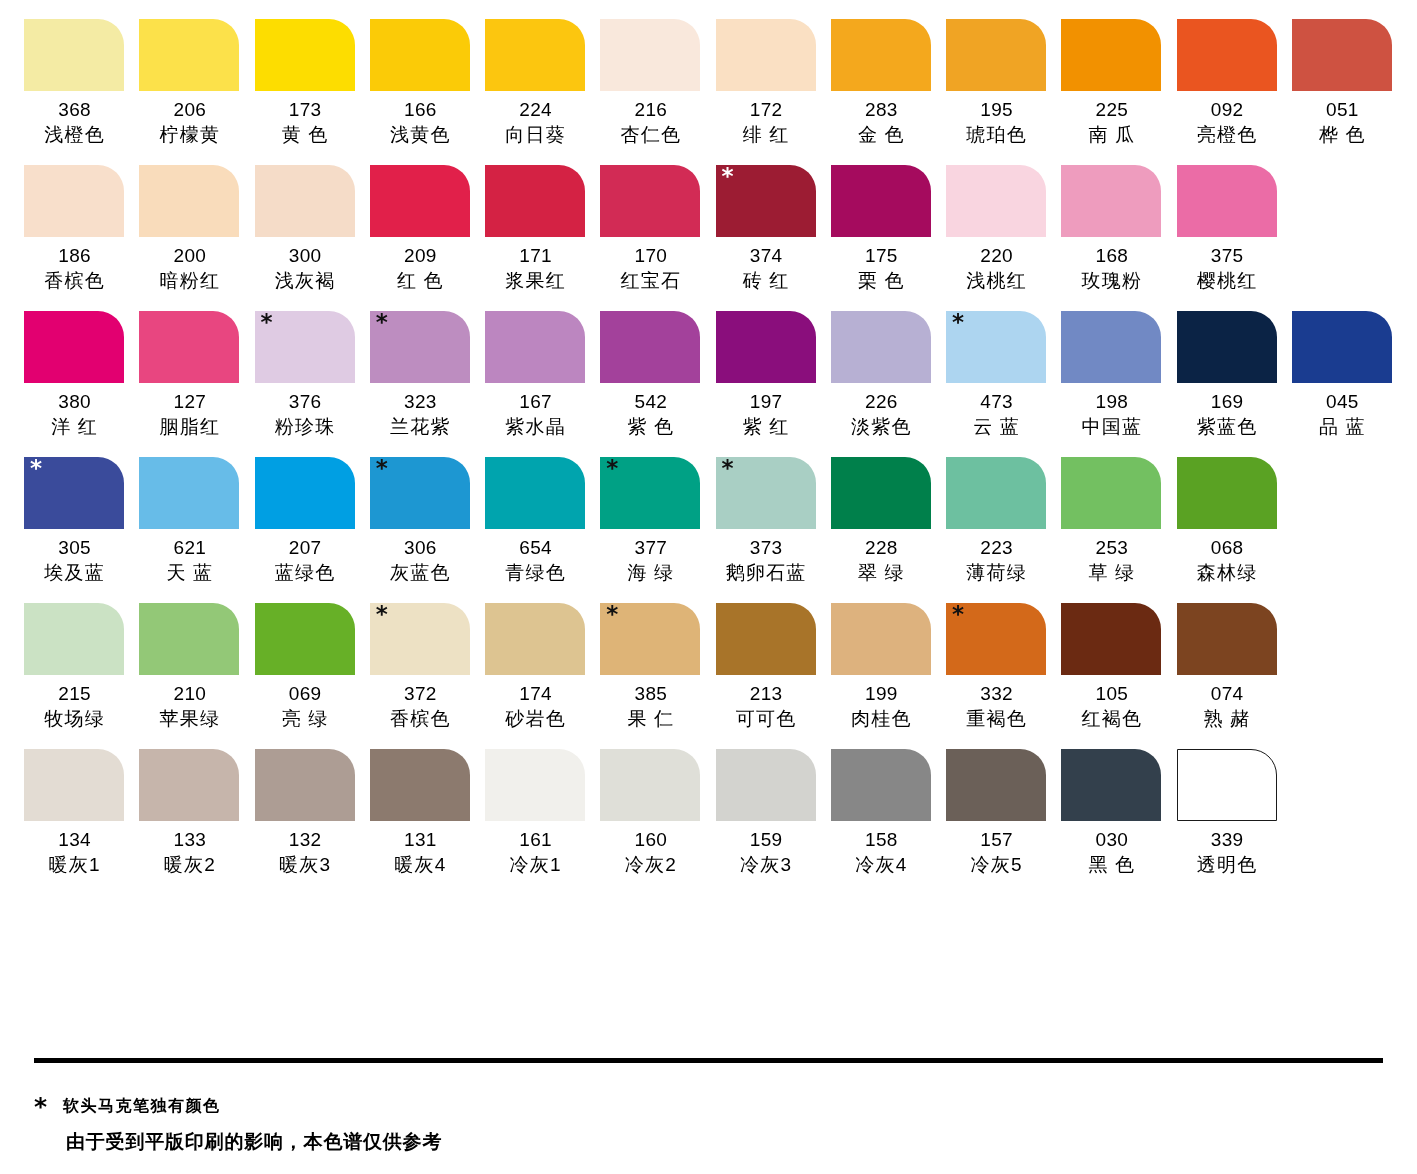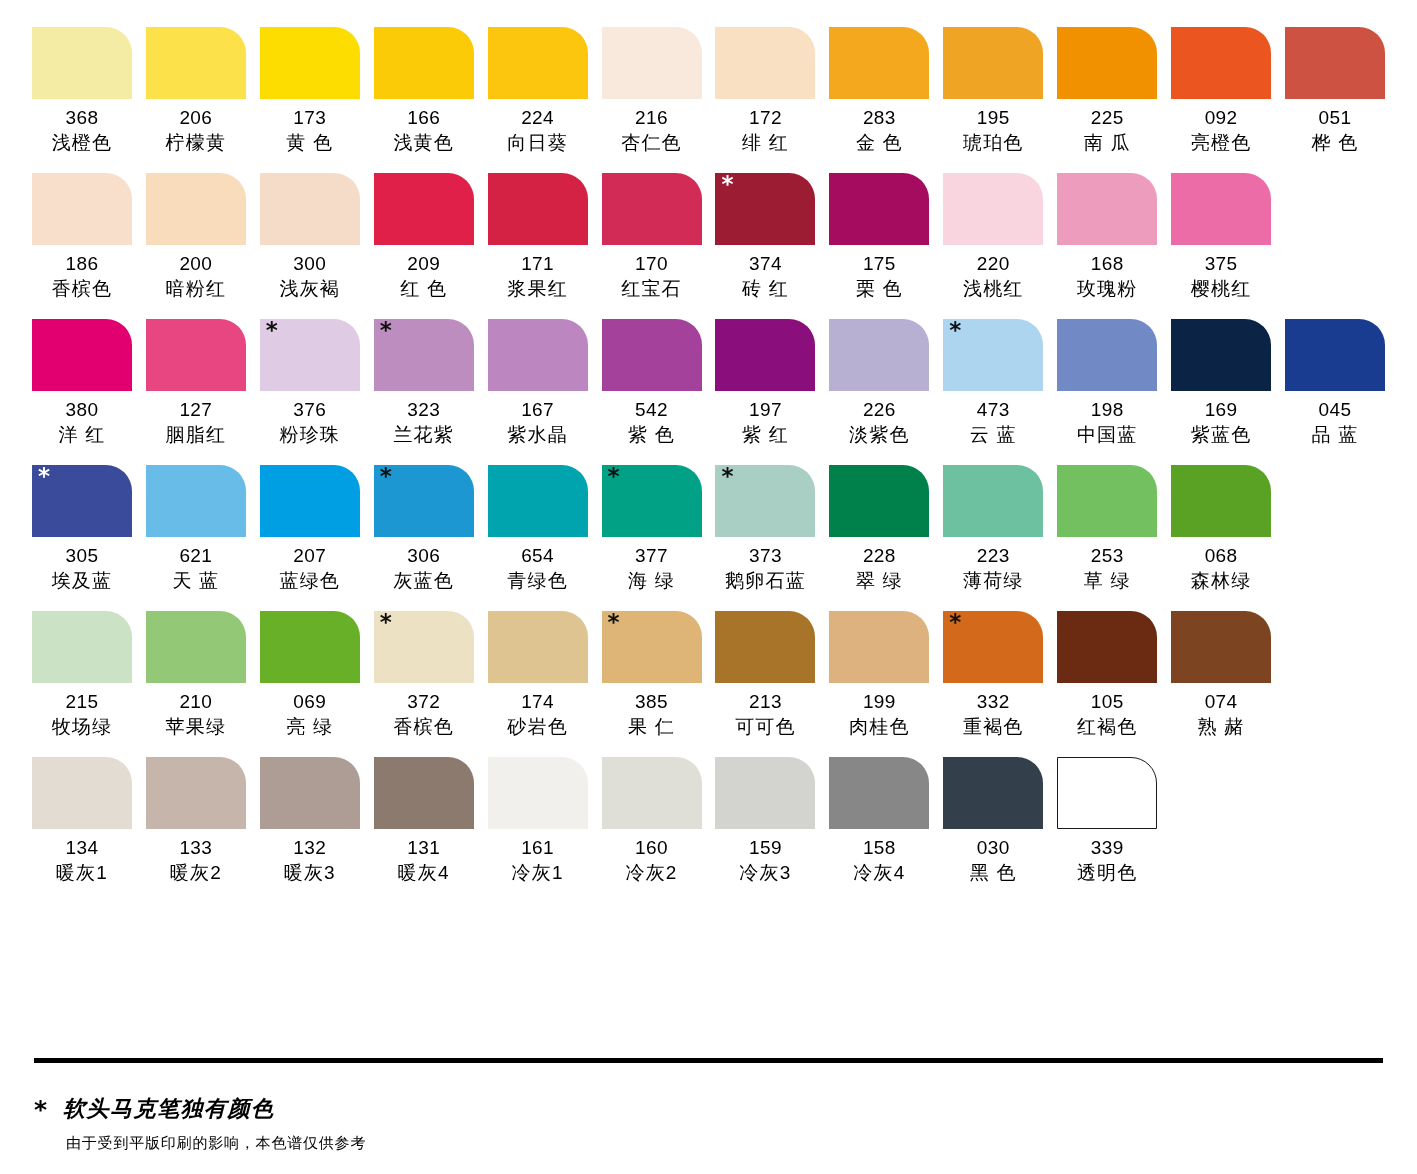--- a/index.html
+++ b/index.html
@@ -12,21 +12,21 @@
     height: 1174px;
     font-family: "Liberation Sans", "DejaVu Sans", sans-serif;
     color: #000000;
     overflow: hidden;
   }
   #sheet {
     position: relative;
     width: 1417px;
     height: 1174px;
     box-sizing: border-box;
-    padding: 16px;
+    padding: 8px;
   }
   #grid {
     padding: 11px 9px 0 9px;
     display: flex;
     flex-direction: column;
     row-gap: 17px;
   }
   .swatch-row {
     display: grid;
     grid-template-columns: repeat(12, 1fr);
@@ -102,30 +102,29 @@
     align-items: center;
     gap: 16px;
   }
   .note-primary .ast {
     font-size: 25px;
     line-height: 25px;
     font-family: "DejaVu Sans", sans-serif;
     font-weight: 700;
   }
   .note-primary .txt {
-    font-size: 22px;
+    font-size: 16px;
     letter-spacing: 1.5px;
     font-weight: 700;
-    font-style: italic;
   }
   .note-secondary {
     margin: 10px 0 0 66px;
-    font-size: 15px;
+    font-size: 19px;
     letter-spacing: 0.8px;
-    font-weight: 400;
+    font-weight: 700;
   }
 </style>
 </head>
 <body>
 
 <div id="sheet">
 
   <div id="grid">
       <div class="swatch-row">
         <div class="swatch-cell">
@@ -736,20 +735,29 @@
             <div class="cname">冷灰3</div>
           </div>
         </div>
         <div class="swatch-cell">
           <div class="chip-wrap">
             <div class="chip" style="background: rgb(135, 135, 135);"></div>
           </div>
           <div class="chip-label">
             <div class="code">158</div>
             <div class="cname">冷灰4</div>
+          </div>
+        </div>
+        <div class="swatch-cell">
+          <div class="chip-wrap">
+            <div class="chip" style="background: rgb(107, 96, 88);"></div>
+          </div>
+          <div class="chip-label">
+            <div class="code">157</div>
+            <div class="cname">冷灰5</div>
           </div>
         </div>
         <div class="swatch-cell">
           <div class="chip-wrap">
             <div class="chip" style="background: rgb(51, 64, 76);"></div>
           </div>
           <div class="chip-label">
             <div class="code">030</div>
             <div class="cname">黑 色</div>
           </div>

